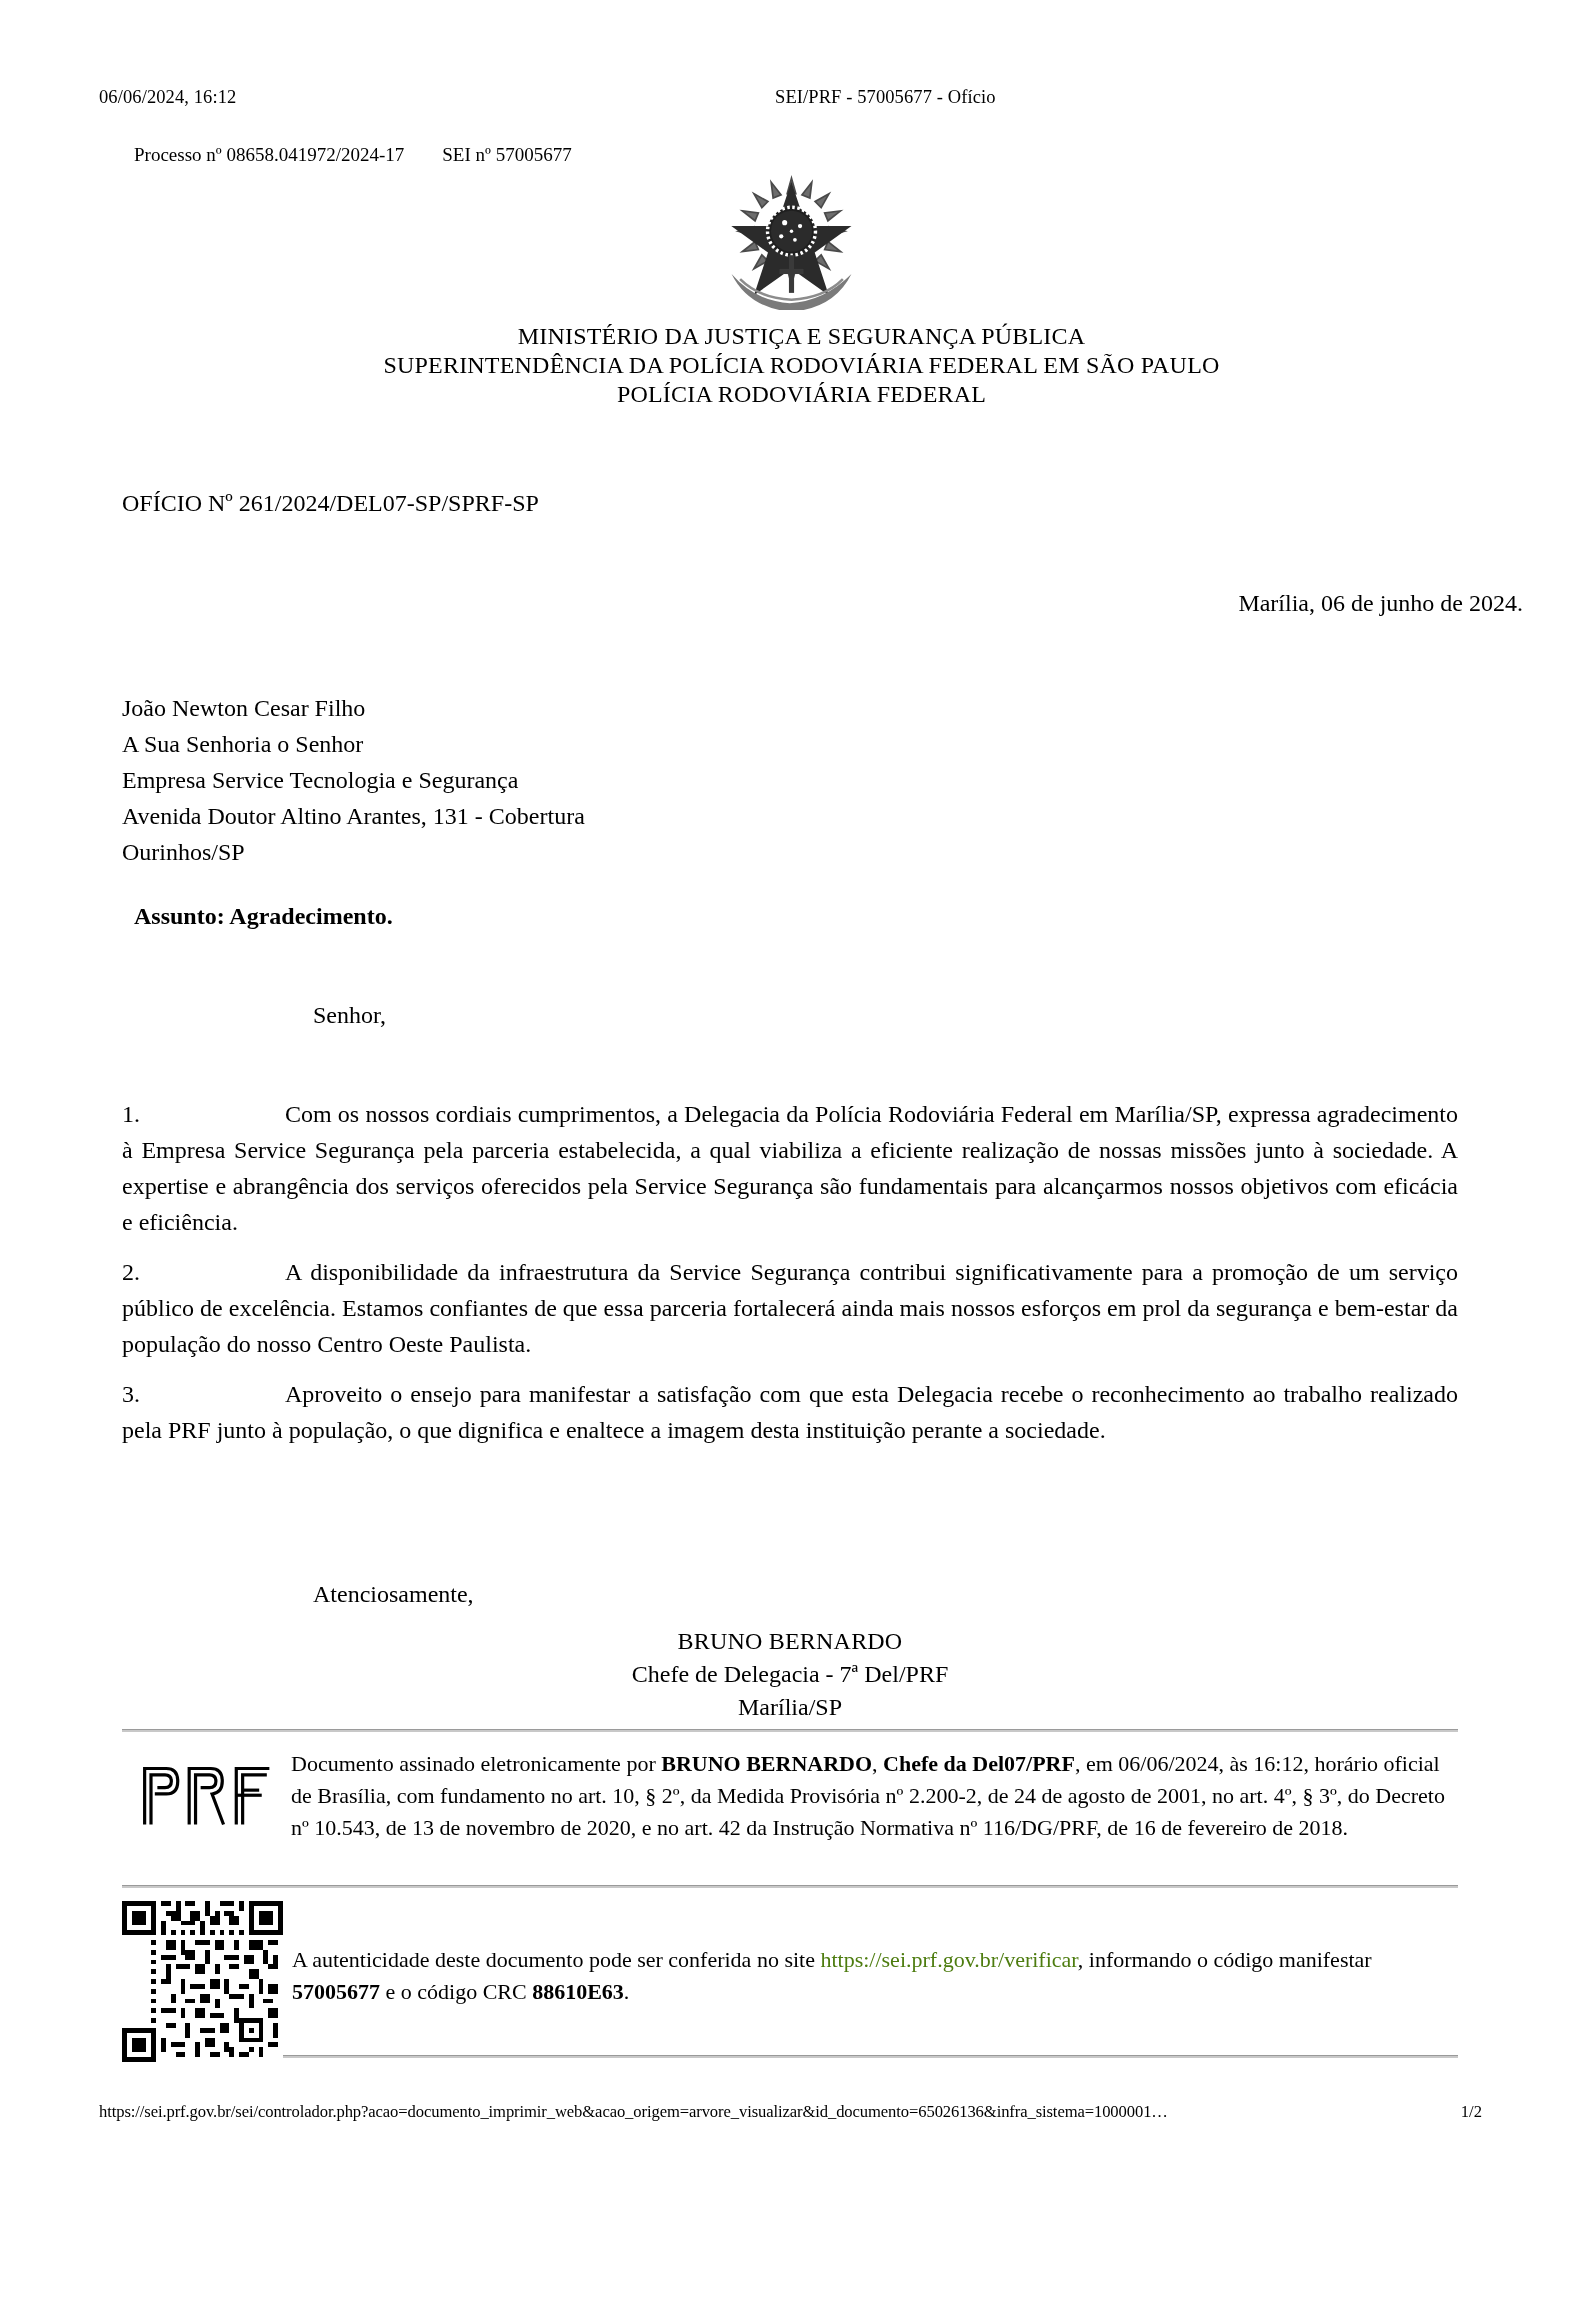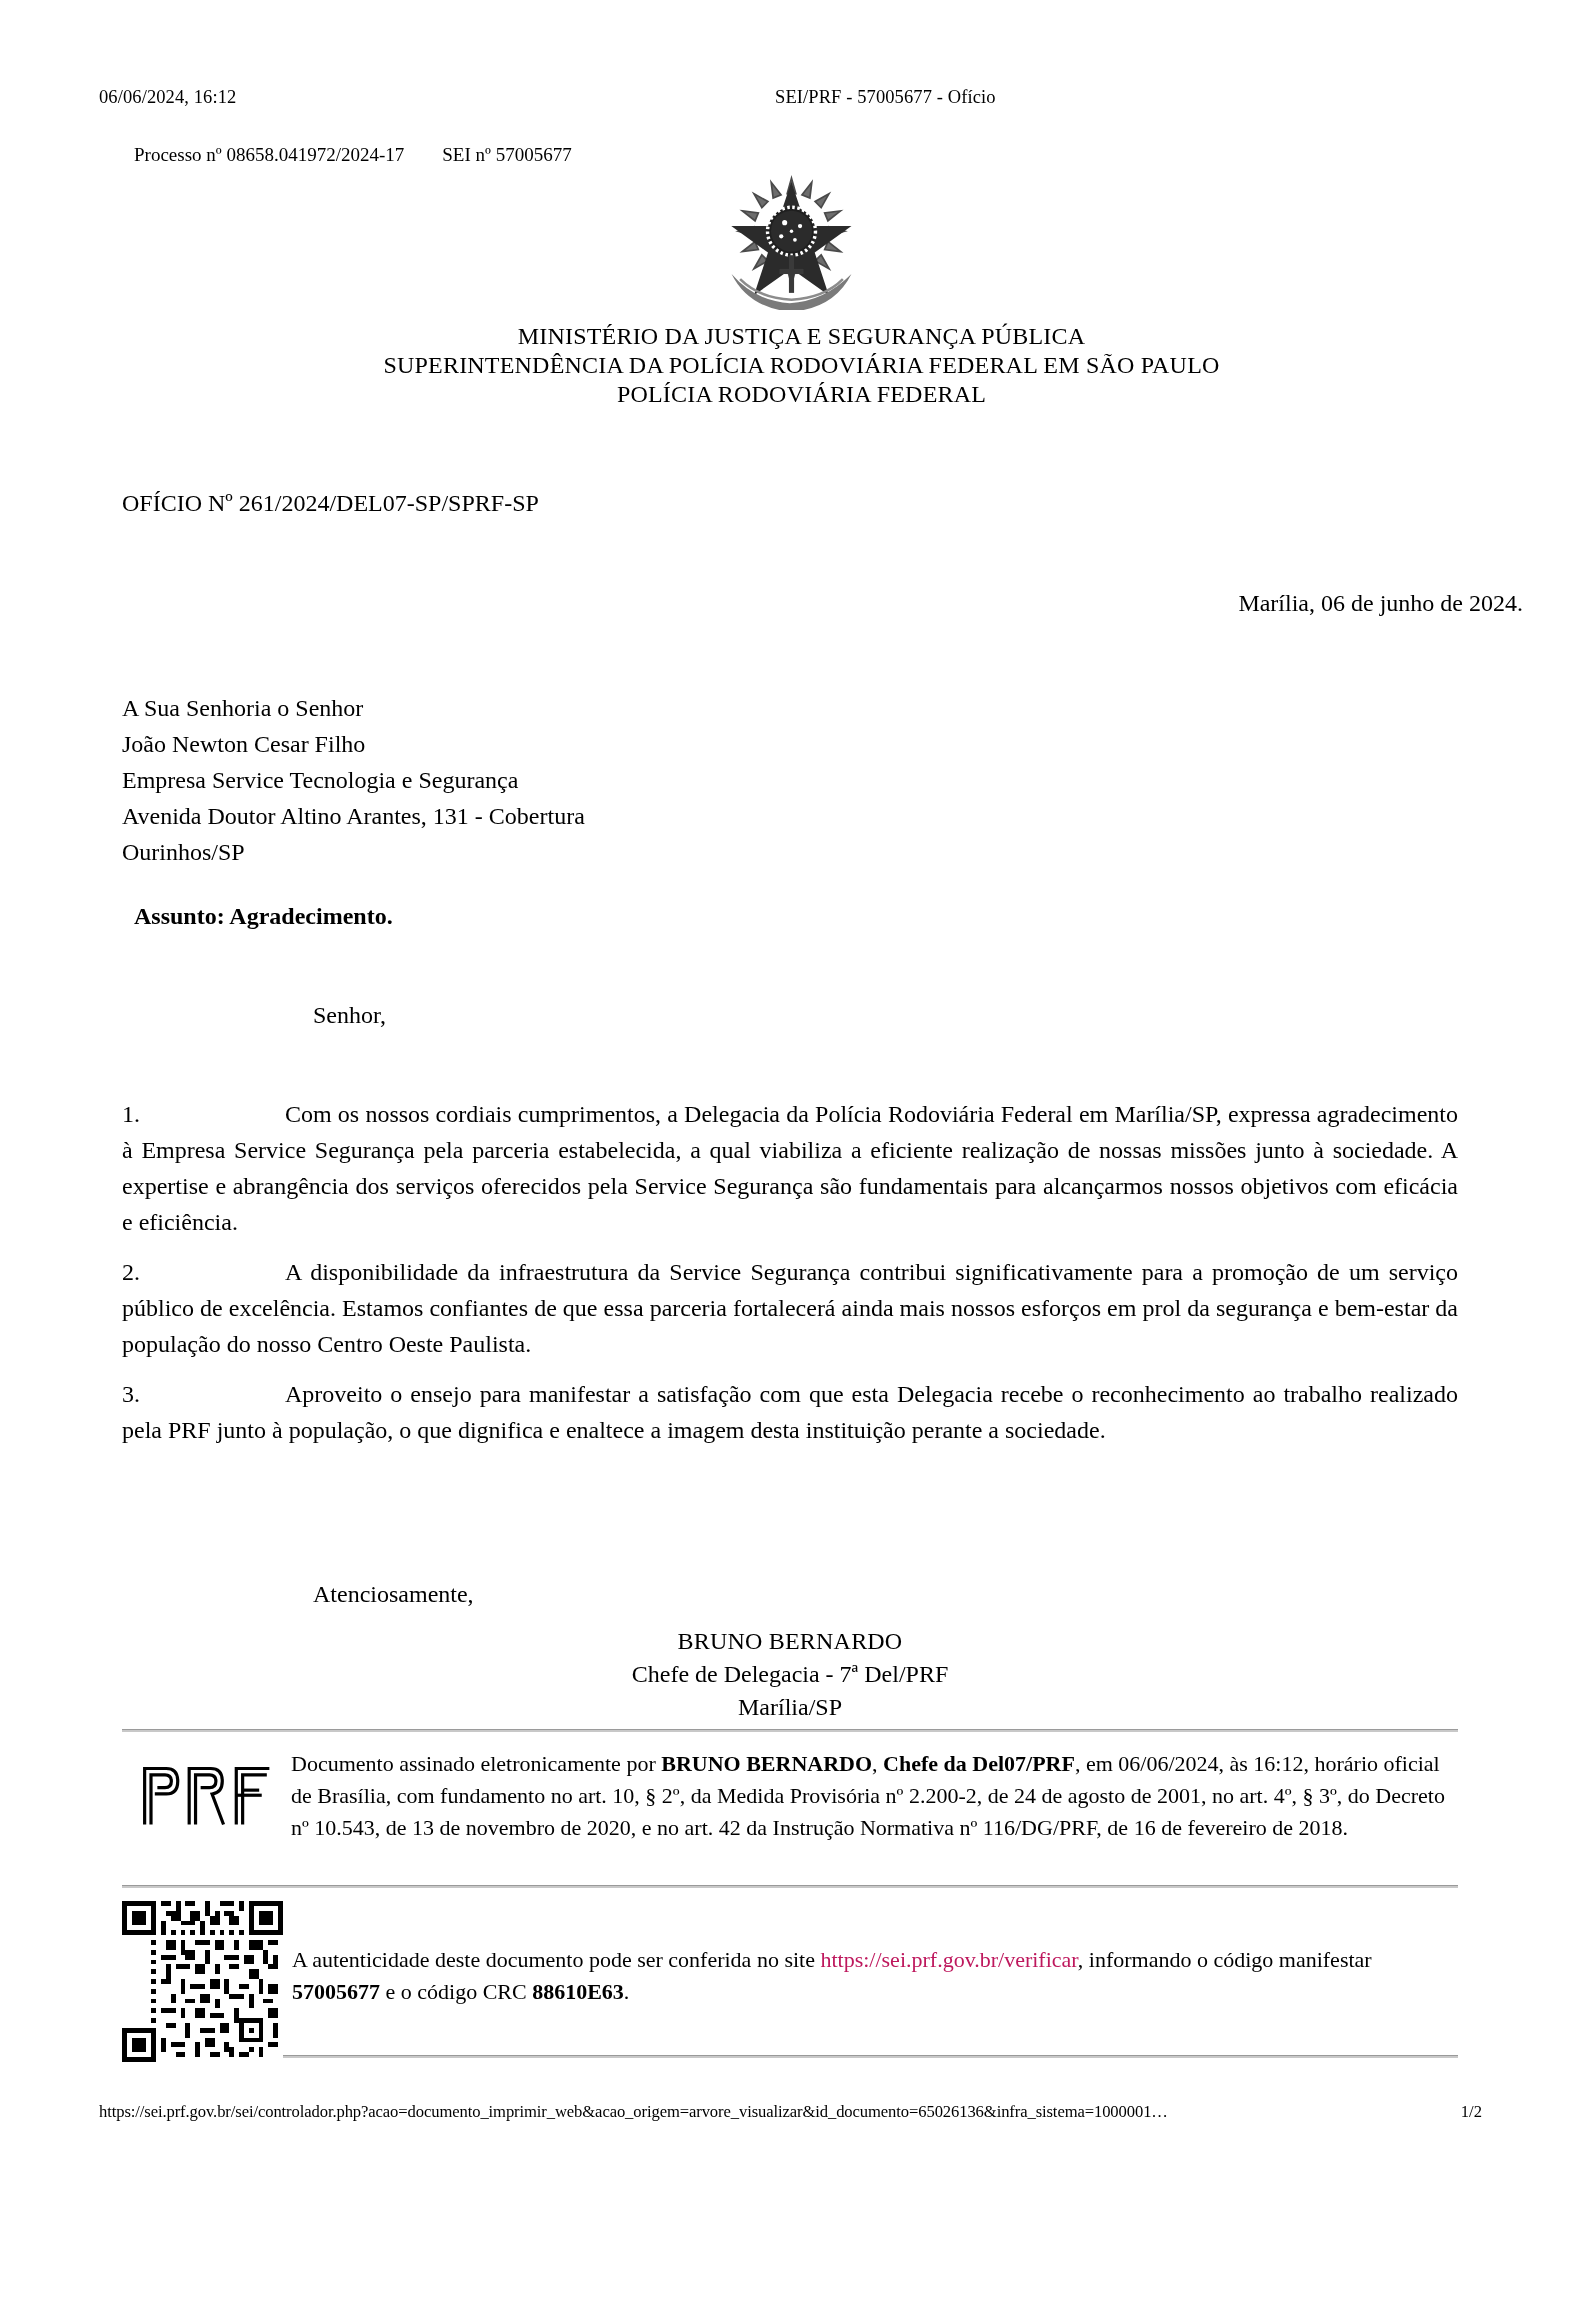--- a/index.html
+++ b/index.html
@@ -228,21 +228,21 @@
     display: block;
   }
   .auth-text {
     flex: 1;
     font-size: 22px;
     line-height: 32px;
     padding-top: 43px;
   }
   .auth-text a,
   .auth-text .link {
-    color: #be185d;
+    color: #4d7c0f;
     text-decoration: none;
   }
   .auth-text b { font-weight: bold; }
 
   
   .print-footer {
     position: absolute;
     top: 2104px;
     left: 99px;
     right: 99px;
@@ -325,22 +325,22 @@
     <div class="line">MINISTÉRIO DA JUSTIÇA E SEGURANÇA PÚBLICA</div>
     <div class="line">SUPERINTENDÊNCIA DA POLÍCIA RODOVIÁRIA FEDERAL EM SÃO PAULO</div>
     <div class="line">POLÍCIA RODOVIÁRIA FEDERAL</div>
   </div>
 
   <div class="oficio-no">OFÍCIO Nº 261/2024/DEL07-SP/SPRF-SP</div>
 
   <div class="date-line">Marília, 06 de junho de 2024.</div>
 
   <div class="recipient">
+    <div>João Newton Cesar Filho</div>
     <div>A Sua Senhoria o Senhor</div>
-    <div>João Newton Cesar Filho</div>
     <div>Empresa Service Tecnologia e Segurança</div>
     <div>Avenida Doutor Altino Arantes, 131 - Cobertura</div>
     <div>Ourinhos/SP</div>
   </div>
 
   <div class="subject">Assunto: Agradecimento.</div>
 
   <div class="salutation">Senhor,</div>
 
   <div class="body-block">

